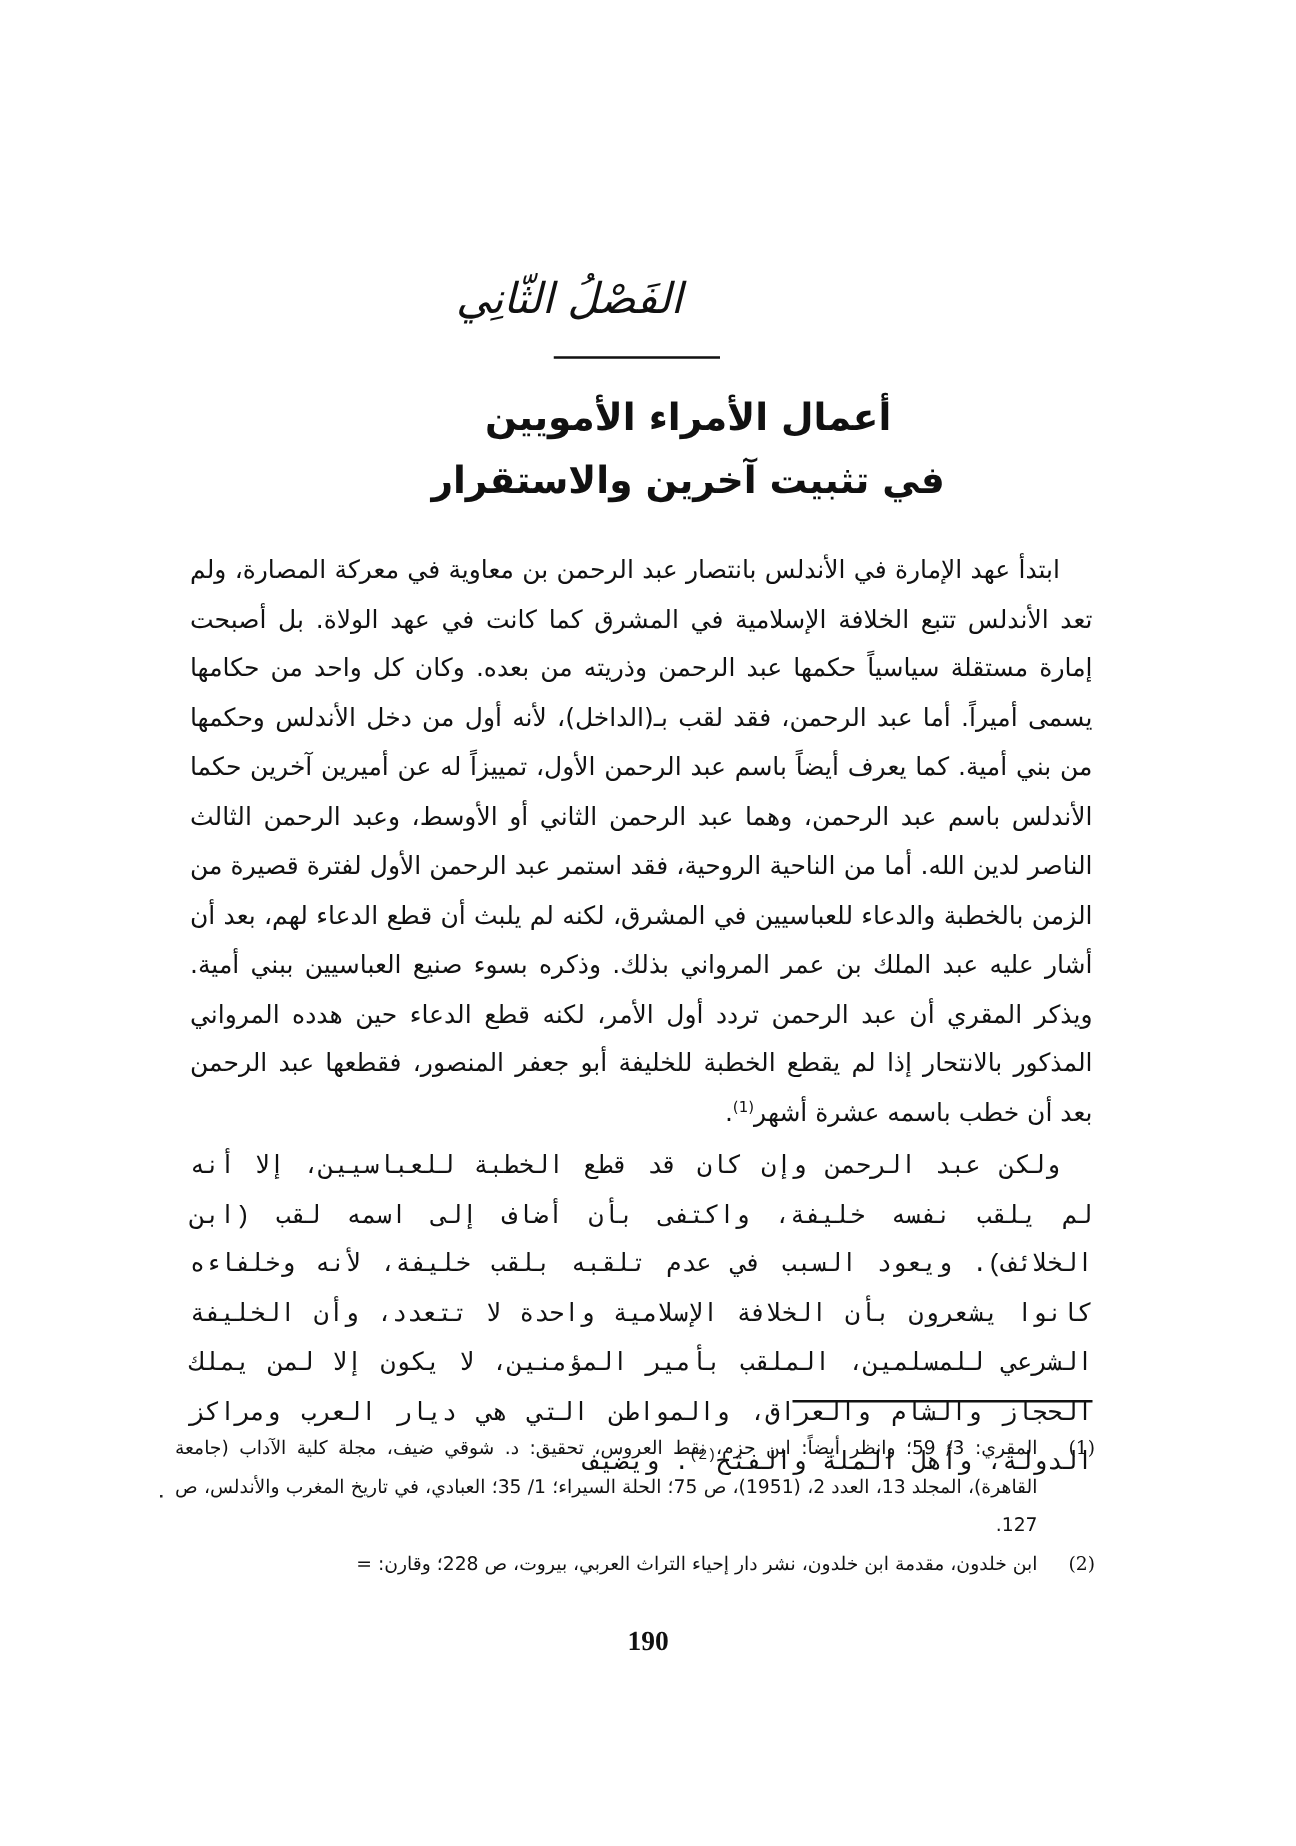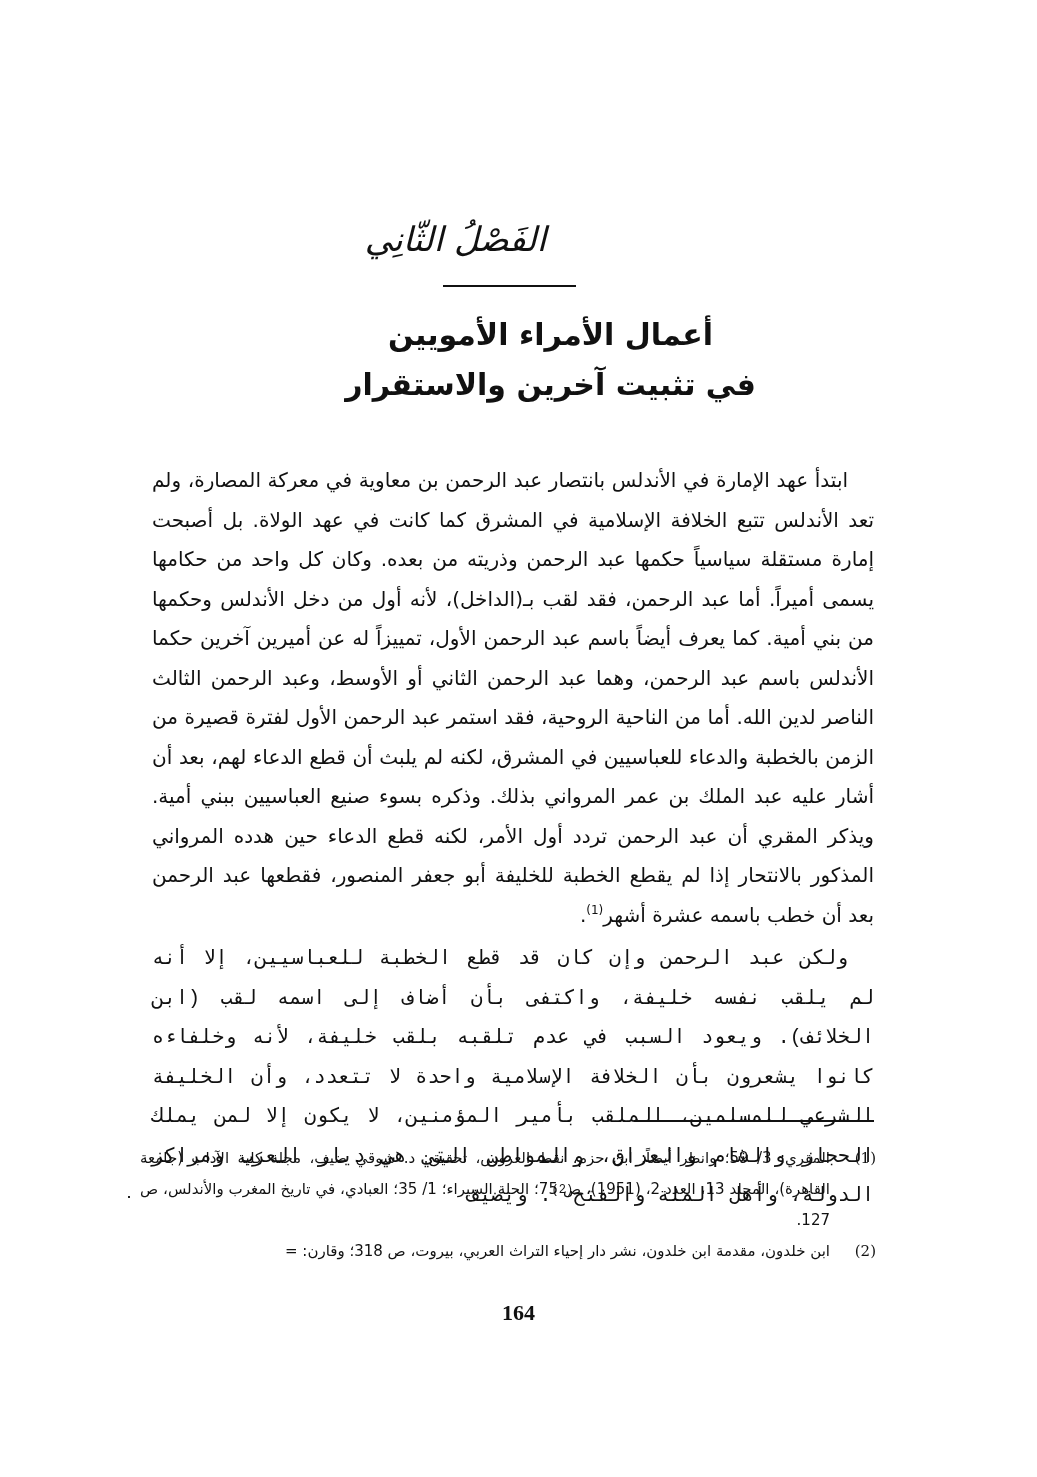--- a/index.html
+++ b/index.html
@@ -50,21 +50,21 @@
       text-align: center;
       direction: rtl;
       font-family: "DejaVu Sans", sans-serif;
       font-weight: bold;
       font-size: 30px;
       line-height: 50px;
       padding-left: 32px;
     }
     .body-text {
       position: absolute;
-      top: 461px;
+      top: 436px;
       left: 152px;
       width: 722px;
       direction: rtl;
       text-align: justify;
       text-align-last: right;
       font-family: "DejaVu Sans", sans-serif;
       font-size: 20px;
       line-height: 39.5px;
     }
     .body-text p {
@@ -152,20 +152,20 @@
 
   <div class="footnote-rule"></div>
 
   <div class="footnotes">
     <div class="footnote">
       <span class="fn-num">(1)</span>
       <span class="fn-text">المقري: 3/ 59؛ وانظر أيضاً: ابن حزم، نقط العروس، تحقيق: د. شوقي ضيف، مجلة كلية الآداب (جامعة القاهرة)، المجلد 13، العدد 2، (1951)، ص 75؛ الحلة السيراء؛ 1/ 35؛ العبادي، في تاريخ المغرب والأندلس، ص 127.</span>
     </div>
     <div class="footnote">
       <span class="fn-num">(2)</span>
-      <span class="fn-text">ابن خلدون، مقدمة ابن خلدون، نشر دار إحياء التراث العربي، بيروت، ص 318؛ وقارن: =</span>
+      <span class="fn-text">ابن خلدون، مقدمة ابن خلدون، نشر دار إحياء التراث العربي، بيروت، ص 228؛ وقارن: =</span>
     </div>
   </div>
 
   <div class="stray-dot"></div>
 
-  <div class="page-number">164</div>
+  <div class="page-number">190</div>
 </div>
 
 </body></html>

